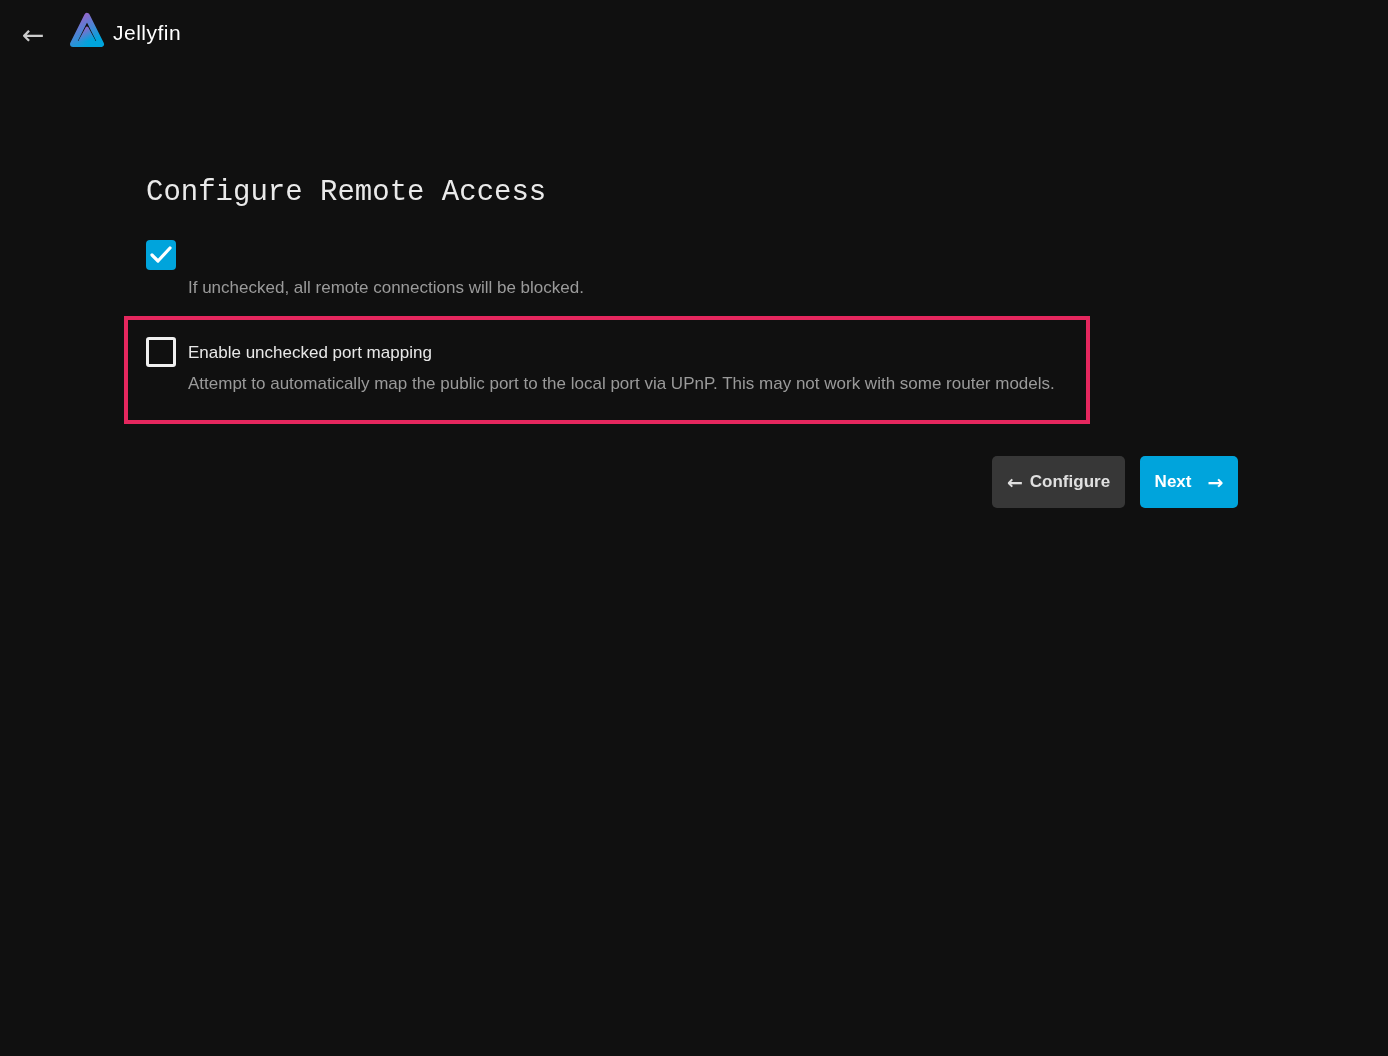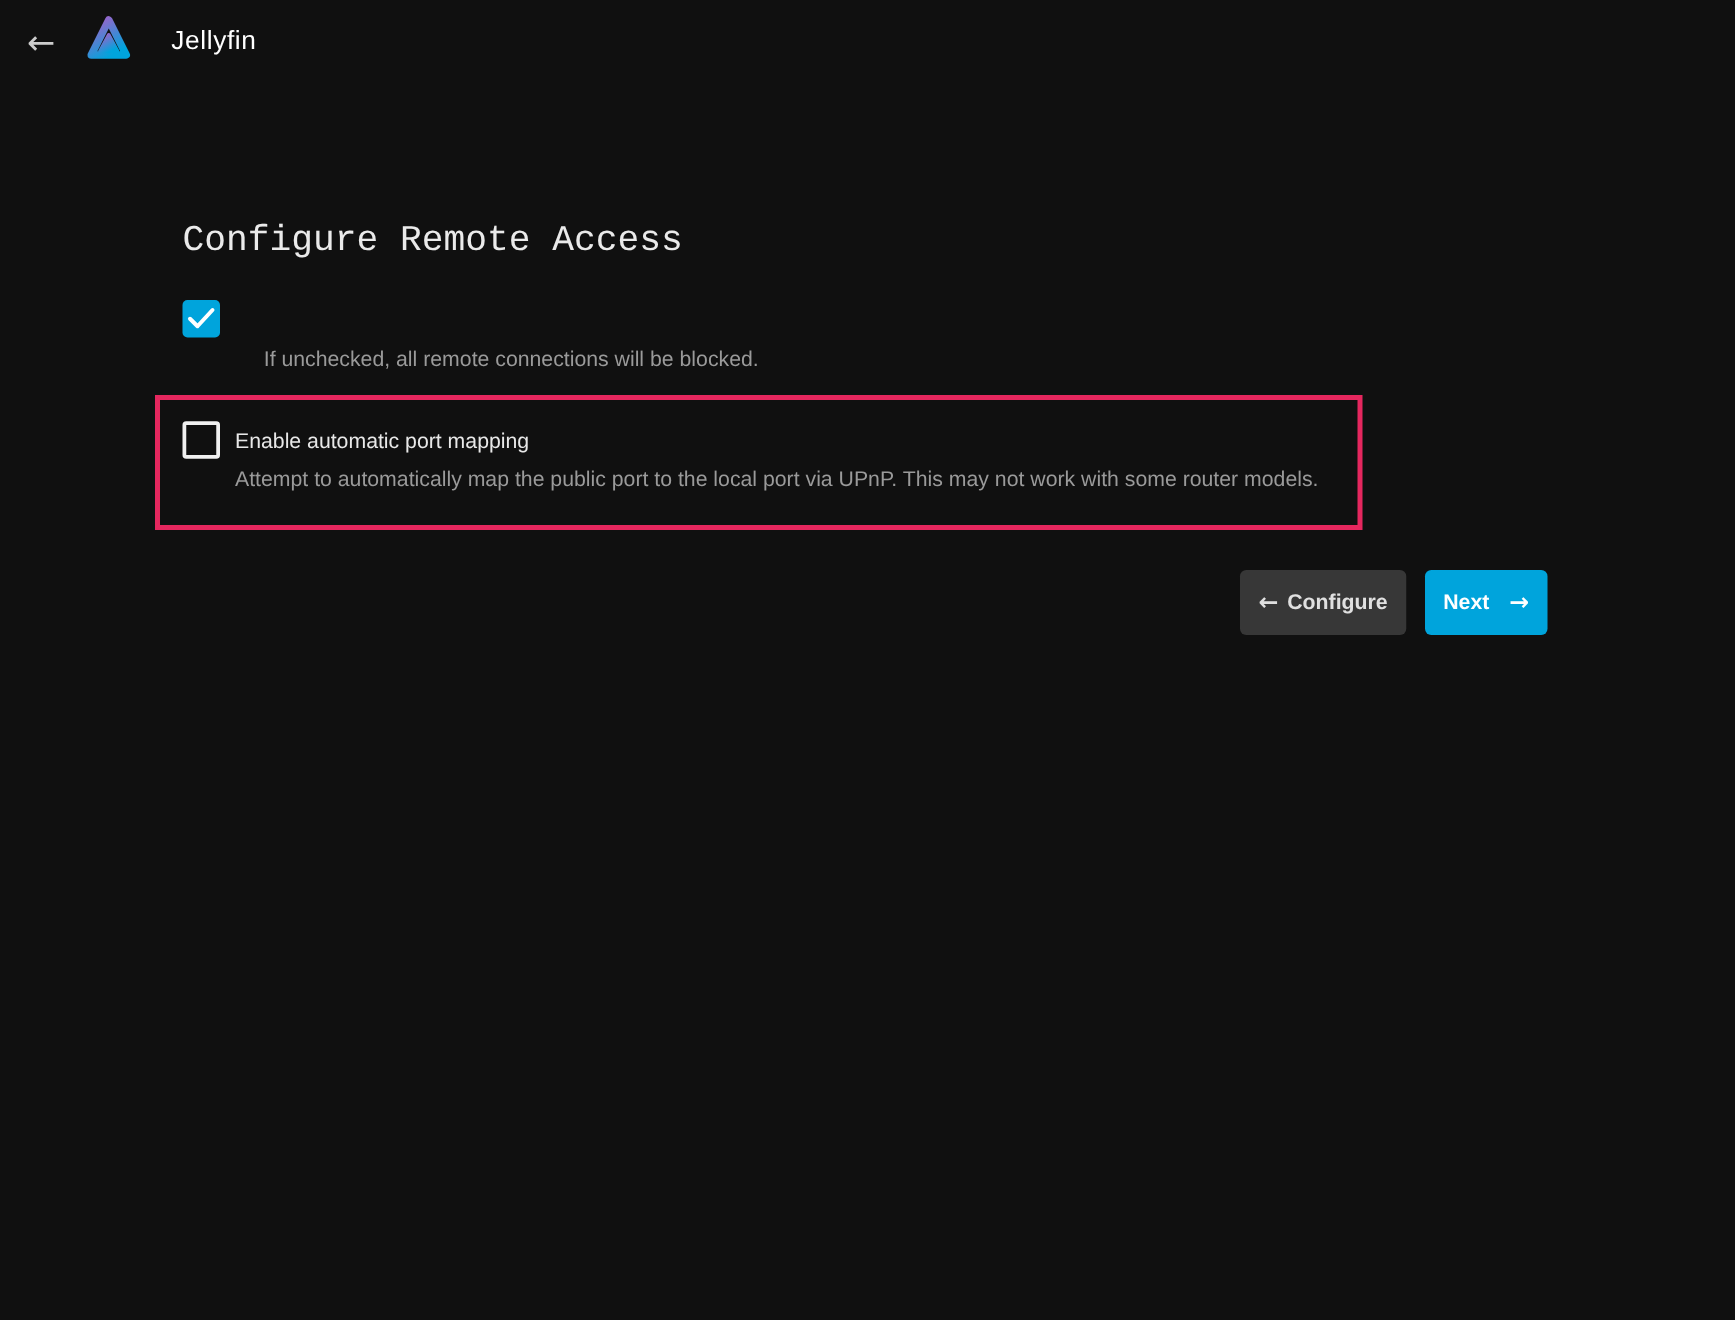--- a/index.html
+++ b/index.html
@@ -38,21 +38,20 @@
     left: 68px; top: 11px;
     width: 38px; height: 44px;
   }
   .app-name {
     position: absolute;
     left: 113px; top: 21px;
     font-size: 21px;
     letter-spacing: 0.5px;
     color: #ffffff;
     font-weight: 400;
-    margin-left: 24px;
   }
 
   
   .page-title {
     position: absolute;
     left: 146px; top: 176px;
     font-size: 29px;
     font-weight: 500;
     color: #eaeaea;
     font-family: Liberation Mono, monospace;
@@ -81,21 +80,21 @@
     color: #e8e8e8;
   }
   .field-desc {
     position: absolute;
     font-size: 17px;
     color: #9a9a9a;
   }
 
   .row1-checkbox { left: 146px; top: 240px; }
   .row1-label   { left: 188px; top: 245px; }
-  .row1-desc    { left: 188px; top: 278px; margin-left: 23px; }
+  .row1-desc    { left: 188px; top: 278px; }
 
   
   .highlight-outline {
     position: absolute;
     left: 124px; top: 316px;
     width: 966px; height: 108px;
     border: 4px solid #e5275e;
     background: transparent;
     pointer-events: none;
   }
@@ -167,21 +166,21 @@
   <div class="checkbox checked row1-checkbox">
     <svg class="check-icon-svg" width="24" height="22" viewBox="0 0 24 22">
       <polyline points="3,11 9,17 21,4" fill="none" stroke="#ffffff" stroke-width="3.2" stroke-linecap="round" stroke-linejoin="round"></polyline>
     </svg>
   </div>
   <div class="field-desc row1-desc">If unchecked, all remote connections will be blocked.</div>
 
   <div class="highlight-outline"></div>
 
   <div class="checkbox unchecked row2-checkbox"></div>
-  <div class="field-label row2-label">Enable automatic port mapping</div>
+  <div class="field-label row2-label">Enable unchecked port mapping</div>
   <div class="field-desc row2-desc">Attempt to automatically map the public port to the local port via UPnP. This may not work with some router models.</div>
 
   <button class="btn btn-previous">
     <span class="arrow">←</span>
     <span>Configure</span>
   </button>
   <button class="btn btn-next">
     <span>Next</span>
     <span class="arrow">→</span>
   </button>

